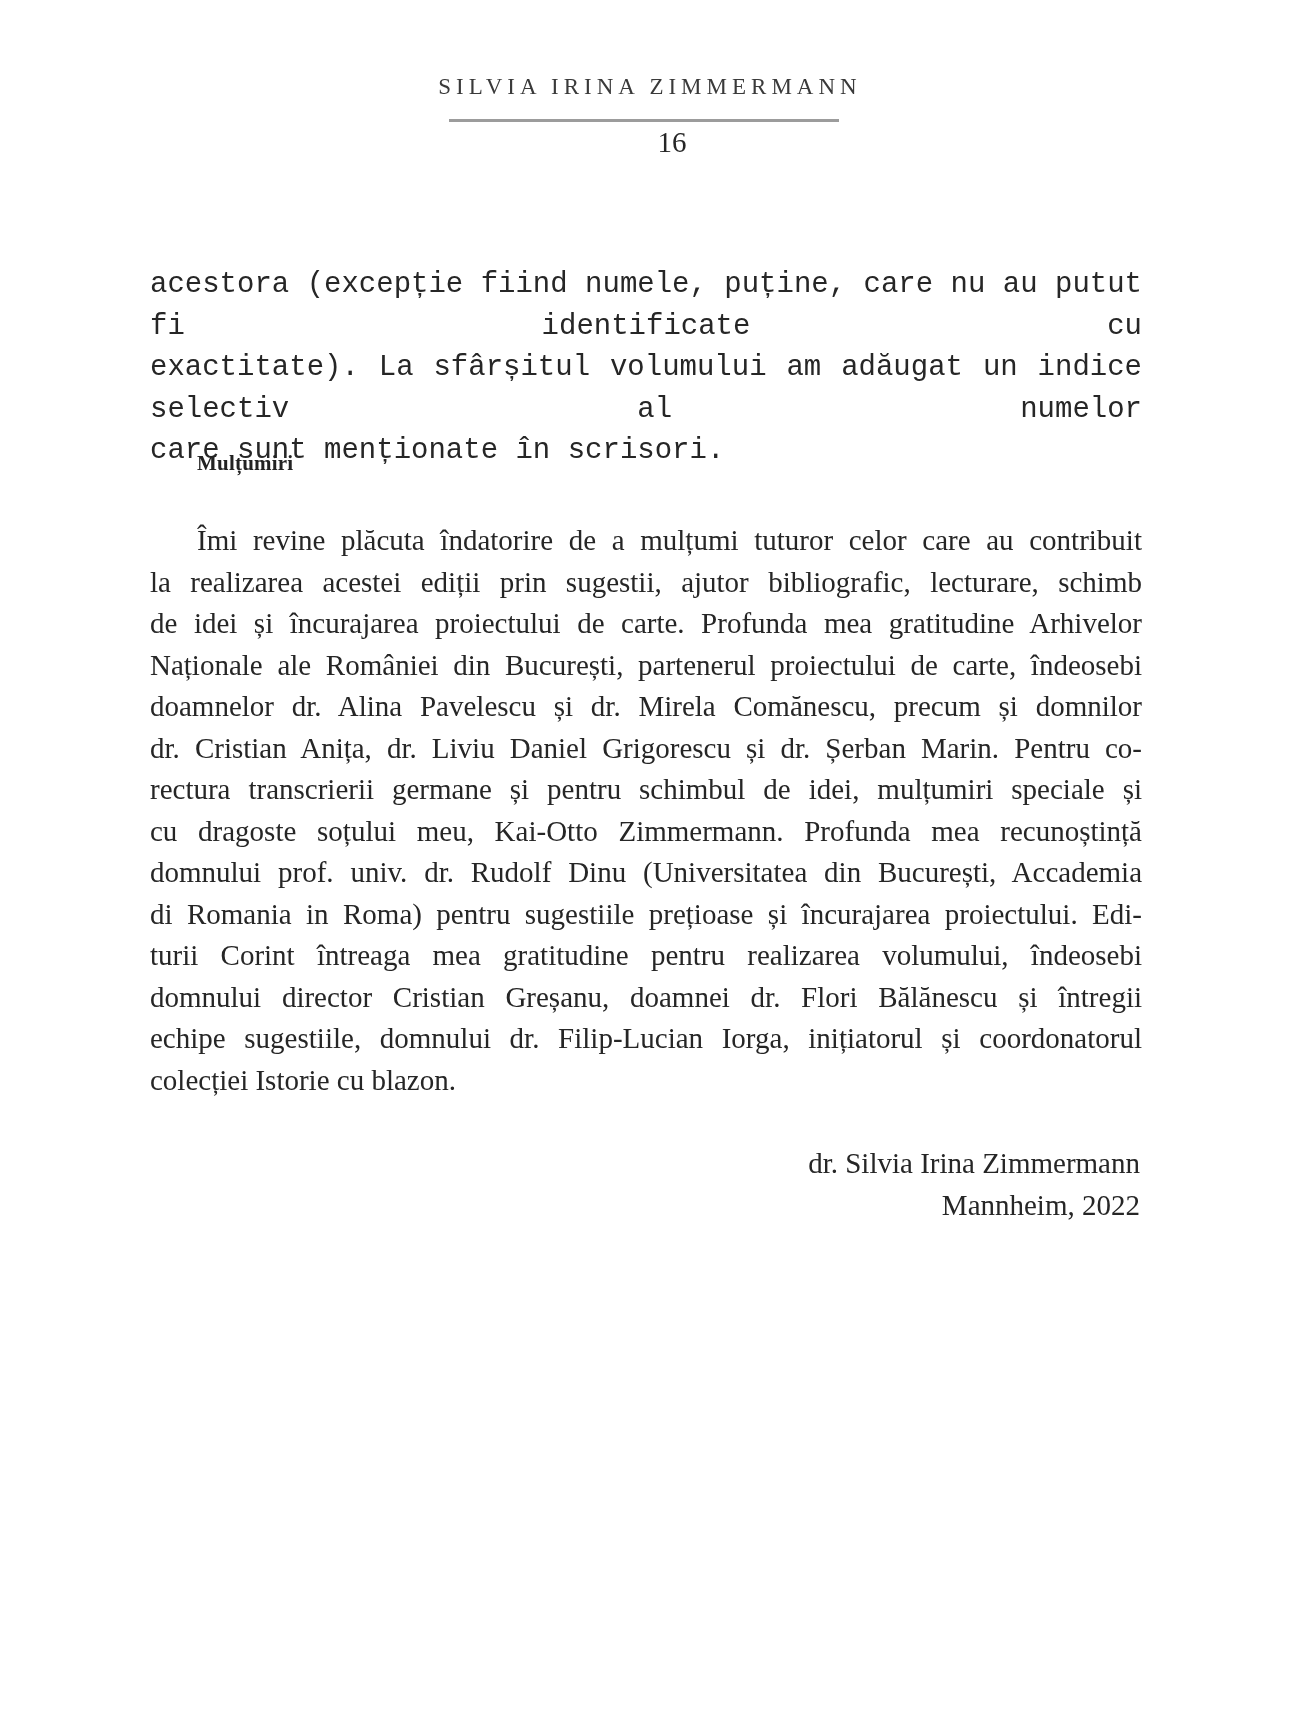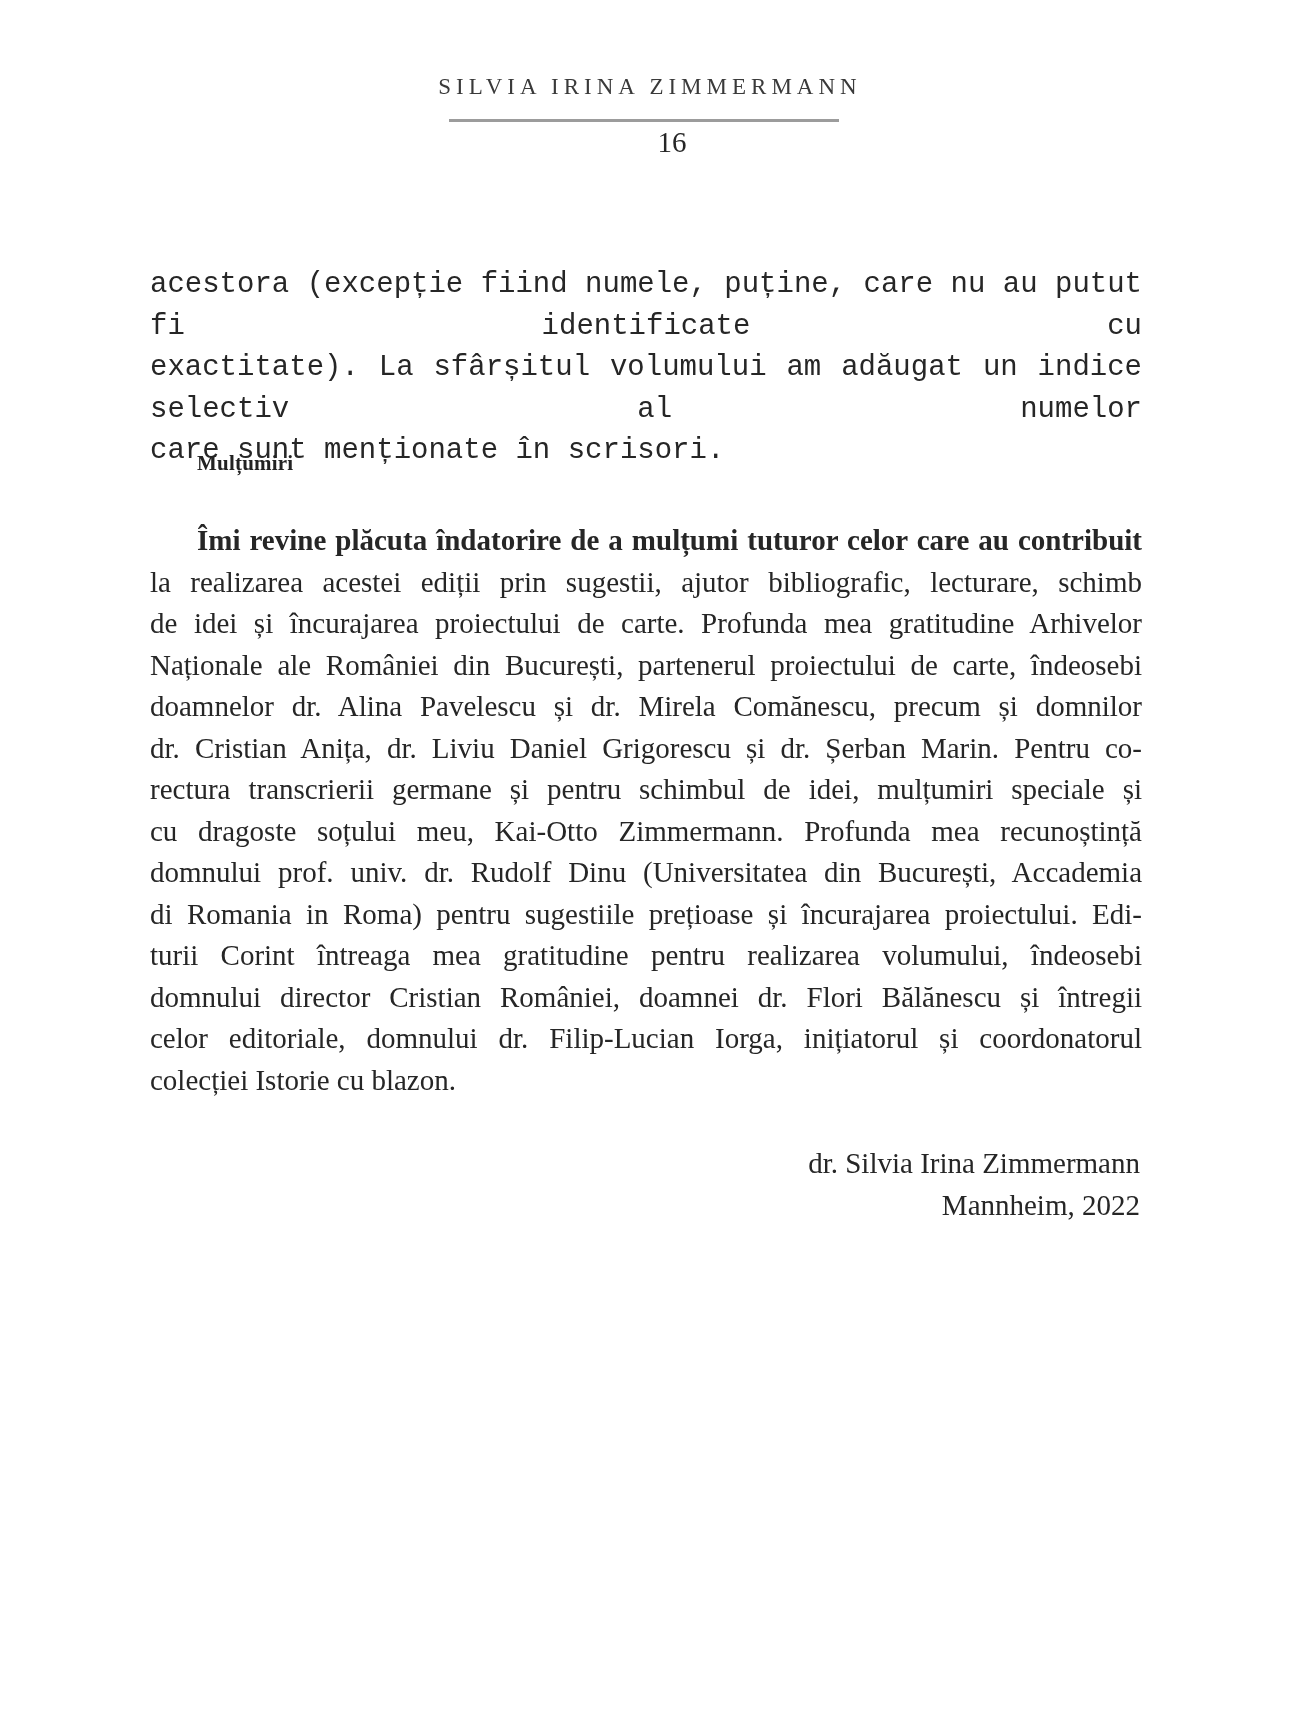--- a/index.html
+++ b/index.html
@@ -55,21 +55,21 @@
     color: #222222;
     letter-spacing: 0.2px;
   }
   .para-acknowledgments { top: 520px; }
   .line {
     text-align: justify;
     text-align-last: justify;
     white-space: normal;
   }
   .line.last { text-align-last: left; }
-  .line.indent { text-indent: 47px; font-weight: bold; }
+  .line.indent { text-indent: 47px; }
   .signature {
     position: absolute;
     right: 160px;
     top: 1142px;
     text-align: right;
     font-size: 29px;
     line-height: 42px;
     margin-left: 15px;
   }
 </style>
@@ -97,22 +97,22 @@
       <div class="line">la realizarea acestei ediții prin sugestii, ajutor bibliografic, lecturare, schimb</div>
       <div class="line">de idei și încurajarea proiectului de carte. Profunda mea gratitudine Arhivelor</div>
       <div class="line">Naționale ale României din București, partenerul proiectului de carte, îndeosebi</div>
       <div class="line">doamnelor dr. Alina Pavelescu și dr. Mirela Comănescu, precum și domnilor</div>
       <div class="line">dr. Cristian Anița, dr. Liviu Daniel Grigorescu și dr. Șerban Marin. Pentru co-</div>
       <div class="line">rectura transcrierii germane și pentru schimbul de idei, mulțumiri speciale și</div>
       <div class="line">cu dragoste soțului meu, Kai-Otto Zimmermann. Profunda mea recunoștință</div>
       <div class="line">domnului prof. univ. dr. Rudolf Dinu (Universitatea din București, Accademia</div>
       <div class="line">di Romania in Roma) pentru sugestiile prețioase și încurajarea proiectului. Edi-</div>
       <div class="line">turii Corint întreaga mea gratitudine pentru realizarea volumului, îndeosebi</div>
-      <div class="line">domnului director Cristian României, doamnei dr. Flori Bălănescu și întregii</div>
-      <div class="line">celor editoriale, domnului dr. Filip-Lucian Iorga, inițiatorul și coordonatorul</div>
+      <div class="line">domnului director Cristian Greșanu, doamnei dr. Flori Bălănescu și întregii</div>
+      <div class="line">echipe sugestiile, domnului dr. Filip-Lucian Iorga, inițiatorul și coordonatorul</div>
       <div class="line last">colecției Istorie cu blazon.</div>
     </section>
 
   <div class="signature">
     <div>dr. Silvia Irina Zimmermann</div>
     <div>Mannheim, 2022</div>
   </div>
 
 </div>
 

